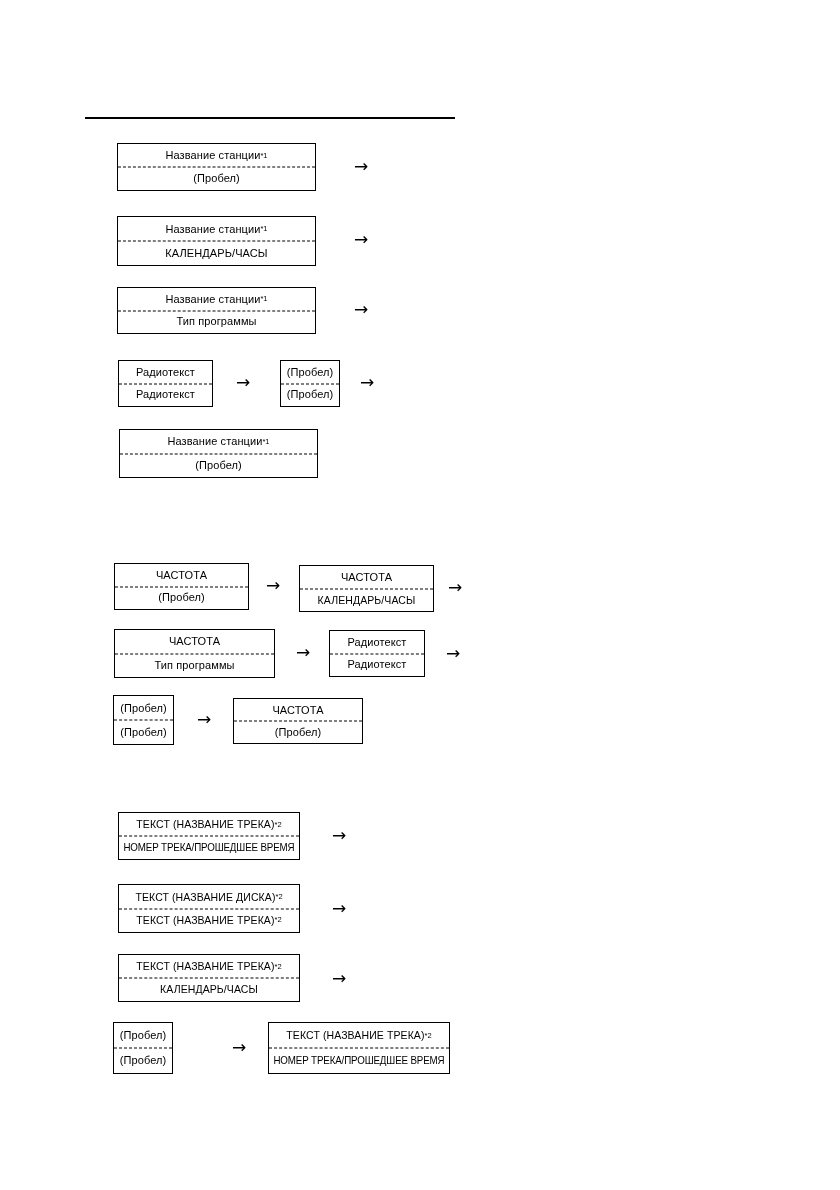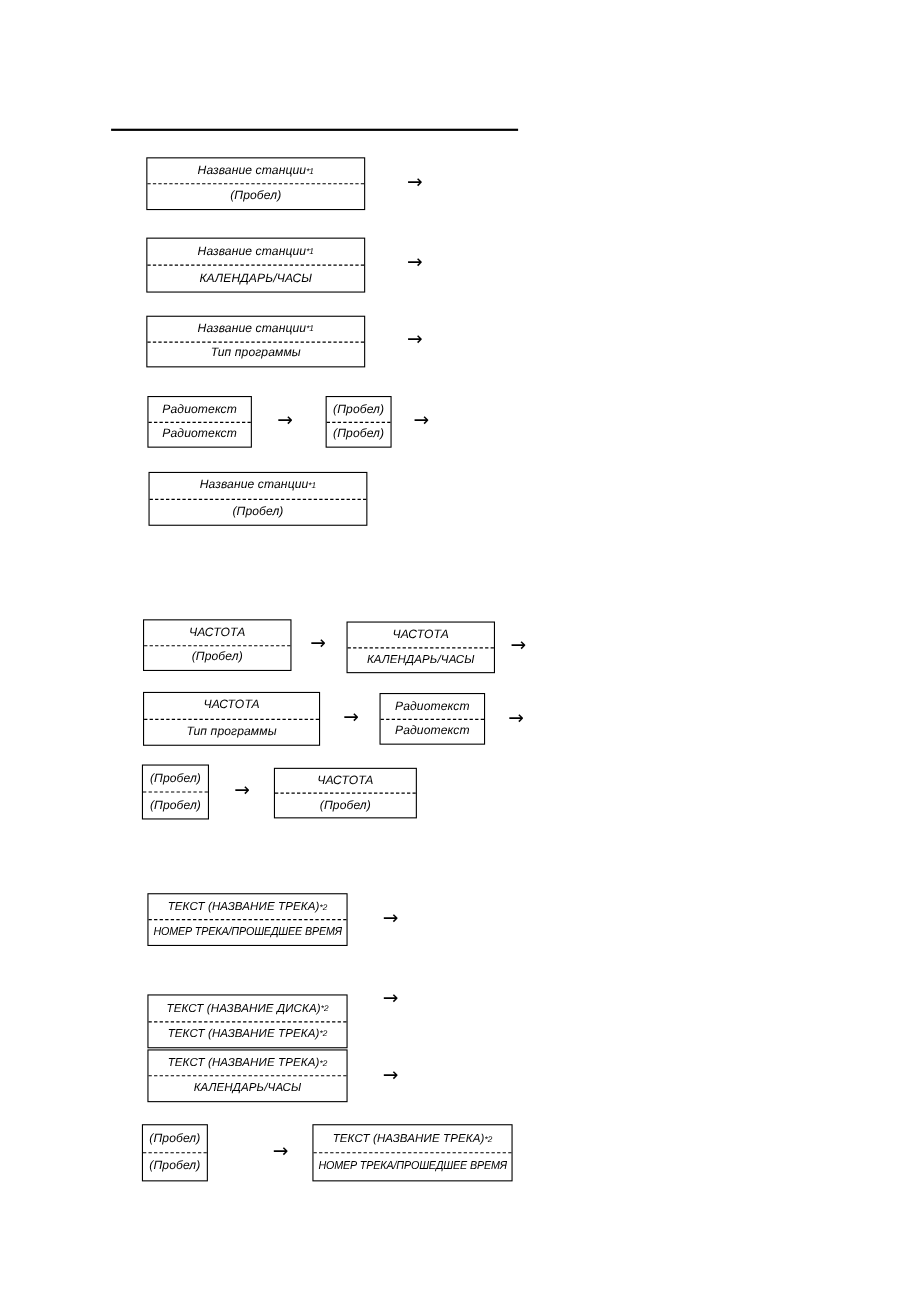--- a/index.html
+++ b/index.html
@@ -12,24 +12,23 @@
     width: 840px;
     height: 1190px;
     position: relative;
     font-family: "Liberation Sans", sans-serif;
     color: #000000;
     overflow: hidden;
   }
 
   #page {
     position: absolute;
-    left: 16px; top: 0;
+    left: 0; top: 0;
     width: 758px;
     height: 1190px;
-    font-style: italic;
   }
 
   
   .top-rule {
     position: absolute;
     left: 85px;
     top: 117px;
     width: 370px;
     height: 0;
     border-top: 2px solid #000;
@@ -260,21 +259,21 @@
         <span class="lbl small">ТЕКСТ (НАЗВАНИЕ ТРЕКА)</span>
           <span class="sup">*2</span>
       </div>
       <div class="divider"></div>
       <div class="half">
         <span class="lbl condensed">НОМЕР ТРЕКА/ПРОШЕДШЕЕ ВРЕМЯ</span>
       </div>
     </div>
     <div class="arrow" style="left:332px; top:827px;">→</div>
 
-    <div class="dbox" style="left:118px; top:884px; width:182px; height:49px;margin-top:20px;">
+    <div class="dbox" style="left:118px; top:884px; width:182px; height:49px;">
       <div class="half top-half">
         <span class="lbl small">ТЕКСТ (НАЗВАНИЕ ДИСКА)</span>
           <span class="sup">*2</span>
       </div>
       <div class="divider"></div>
       <div class="half">
         <span class="lbl small">ТЕКСТ (НАЗВАНИЕ ТРЕКА)</span>
           <span class="sup">*2</span>
       </div>
     </div>

